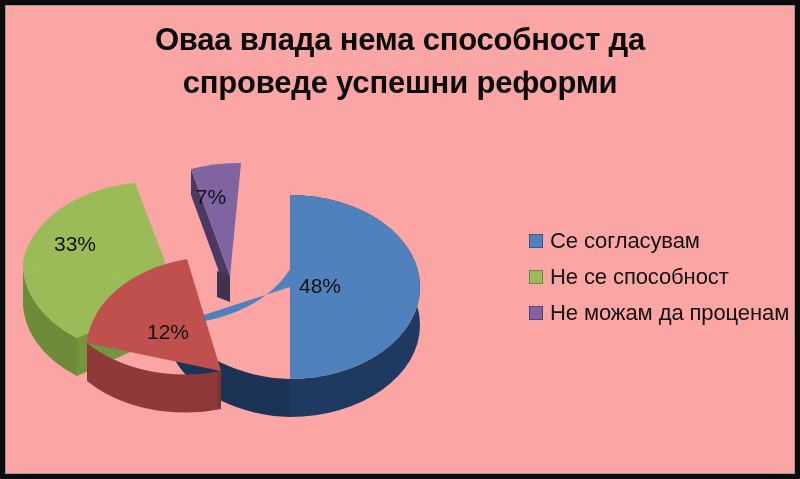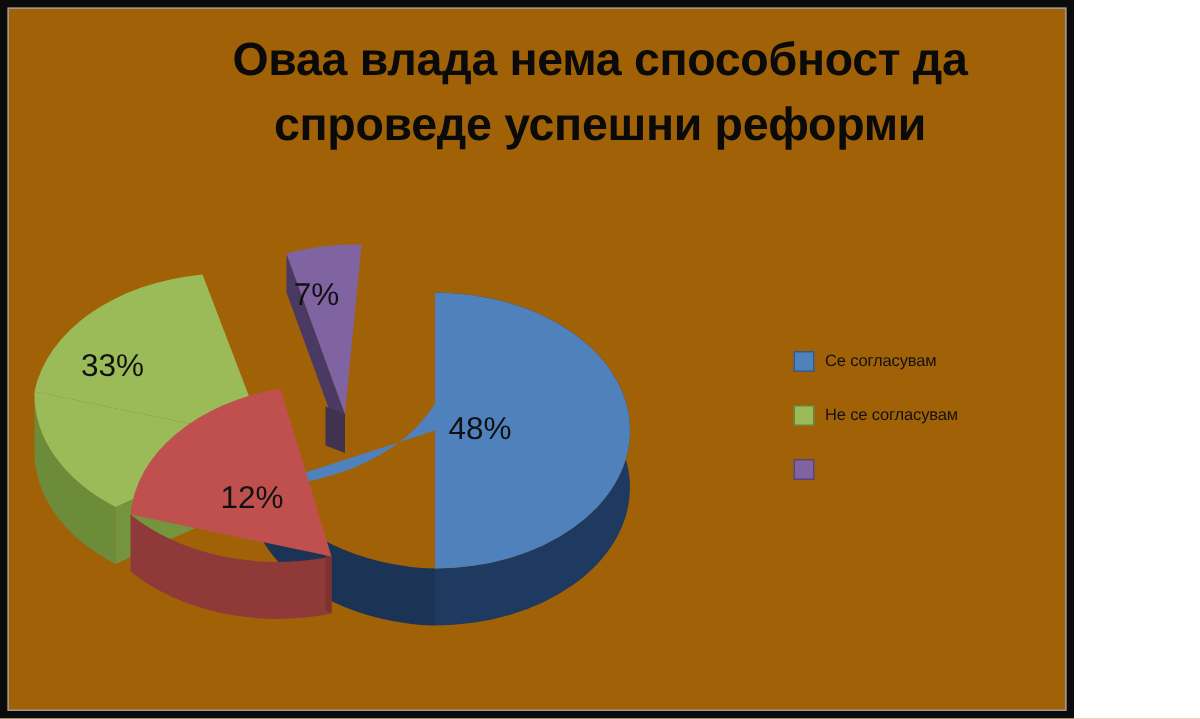--- a/index.html
+++ b/index.html
@@ -10,23 +10,23 @@
   body {
     width: 800px;
     height: 479px;
     font-family: "Liberation Sans", sans-serif;
     overflow: hidden;
   }
 
   #chart-frame {
     position: relative;
     box-sizing: border-box;
-    width: 716px;
+    width: 800px;
     height: 479px;
-    background: #a16207;
+    background: #fca5a5;
     border: 5px solid #0b0b0b;
     outline: 1px solid #9a9a9a;
     outline-offset: -6px;
   }
 
   #chart-title {
     position: absolute;
     left: 60px;
     top: 14px;
     width: 670px;
@@ -77,21 +77,21 @@
   .legend-swatch {
     width: 14px;
     height: 14px;
     flex: 0 0 14px;
     margin-right: 7px;
     border: 1px solid rgba(0,0,0,0.30);
     box-sizing: border-box;
   }
 
   .legend-label {
-    font-size: 11px;
+    font-size: 22px;
     color: #111111;
     white-space: nowrap;
     letter-spacing: -0.1px;
   }
 </style>
 </head>
 <body>
 
 <div id="chart-frame">
 
@@ -189,22 +189,23 @@
   <div id="legend">
 
     <div class="legend-row">
       <span class="legend-swatch" style="background:#4f81bd"></span>
       <span class="legend-label">Се согласувам</span>
     </div>
 
 
     <div class="legend-row">
       <span class="legend-swatch" style="background:#9bbb59"></span>
-      <span class="legend-label">Не се согласувам</span>
+      <span class="legend-label">Не се способност</span>
     </div>
 
     <div class="legend-row">
       <span class="legend-swatch" style="background:#8064a2"></span>
+      <span class="legend-label">Не можам да проценам</span>
     </div>
 
   </div>
 
 </div>
 
 </body></html>

